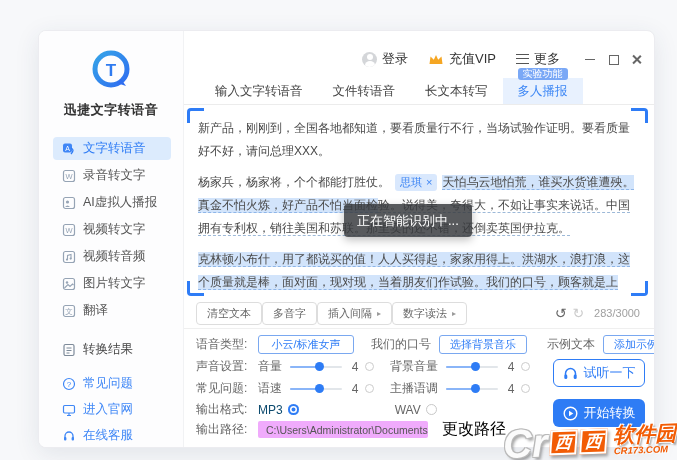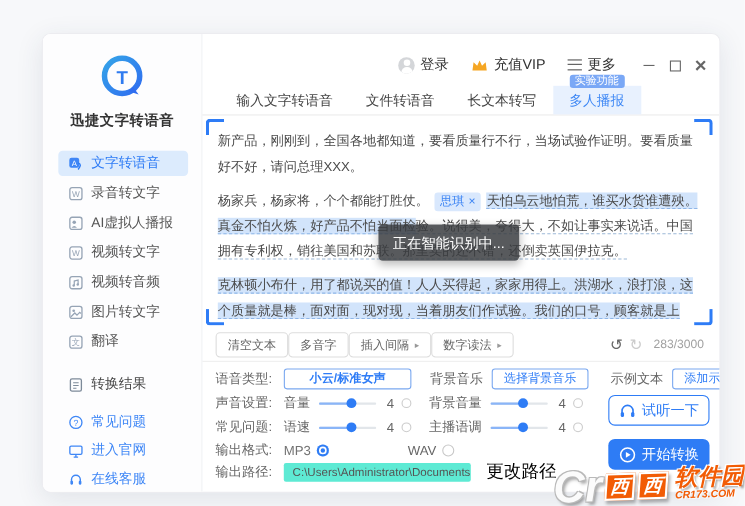--- a/index.html
+++ b/index.html
@@ -90,22 +90,22 @@
     font-size:11px; padding:1px 10px; line-height:15px; white-space:nowrap; }
   .sublab { margin-right:8px; white-space:nowrap; }
   .slider { position:relative; width:52px; height:2px; background:#e2e6ea; border-radius:2px; margin-right:8px; }
   .slider .fill { position:absolute; left:0; top:0; height:2px; width:52%; background:#8ab5f8; border-radius:2px; }
   .slider .thumb { position:absolute; left:48%; top:-3.5px; width:9px; height:9px; border-radius:50%; background:#2e7cf5; }
   .sval { width:10px; text-align:center; }
   .reset { width:9px; height:9px; border:1.2px solid #ccc; border-radius:50%; margin-left:5px; flex:none; }
   .radio { width:11px; height:11px; border-radius:50%; flex:none; margin-left:5px; }
   .radio.on  { background:#2e7cf5; box-shadow:inset 0 0 0 2px #2e7cf5, inset 0 0 0 3.5px #fff; }
   .radio.off { border:1.2px solid #c8c8c8; background:#fff; }
-  .mp3lab { color:#737373; }
-  .pathbox { width:170px; background:#5eead4; border-radius:2px; font-size:10.5px; color:#555;
+  .mp3lab { color:#0c4a6e; }
+  .pathbox { width:170px; background:#f0abfc; border-radius:2px; font-size:10.5px; color:#555;
     padding:2.5px 8px; white-space:nowrap; overflow:hidden; }
   .pathlink { color:#000000; margin-left:14px; font-size:16px; }
 
   .actions { position:absolute; right:9px; top:30px; width:92px; display:flex; flex-direction:column; gap:12px; }
   .abtn { height:28px; border-radius:6px; display:flex; align-items:center; justify-content:center;
     gap:6px; font-size:13px; font-weight:500; }
   .listen { background:#fff; border:1.4px solid #2e7cf6; color:#2e7cf6; }
   .convert { background:#2e7cf5; border:none; color:#fff; }
 
   
@@ -314,22 +314,22 @@
       <span class="spacer"></span>
       <span class="hist undo">↺</span>
       <span class="hist redo">↻</span>
       <span class="counter">283/3000</span>
     </div>
 
     <div class="settings">
 
       <div class="srow" style="top:6px;">
         <span class="lab">语音类型:</span>
-        <button class="obtn" style="width:116px;font-weight:bold;"><span>小云/标准女声</span></button>
-        <span class="sublab" style="margin-left:17px;">背景音乐</span>
+        <button class="obtn" style="width:96px;"><span>小云/标准女声</span></button>
+        <span class="sublab" style="margin-left:17px;">我们的口号</span>
         <button class="obtn"><span>选择背景音乐</span></button>
         <span class="sublab" style="margin-left:20px;">示例文本</span>
         <button class="obtn"><span>添加示例文本</span></button>
       </div>
 
       <div class="srow" style="top:29px;">
         <span class="lab">声音设置:</span>
         <span class="sublab">音量</span>
         <span class="slider">
             <span class="fill"></span>
@@ -361,21 +361,21 @@
             <span class="thumb"></span>
           </span>
         <span class="sval">4</span>
         <span class="reset"></span>
       </div>
 
       <div class="srow" style="top:72px;">
         <span class="lab">输出格式:</span>
         <span class="mp3lab">MP3</span>
         <span class="radio on"></span>
-        <span style="margin-left:72px;">WAV</span>
+        <span style="margin-left:96px;">WAV</span>
         <span class="radio off"></span>
       </div>
 
       <div class="srow" style="top:90px;">
         <span class="lab">输出路径:</span>
         <span class="pathbox">C:\Users\Administrator\Documents</span>
         <span class="pathlink">更改路径</span>
       </div>
 
       <div class="actions">

